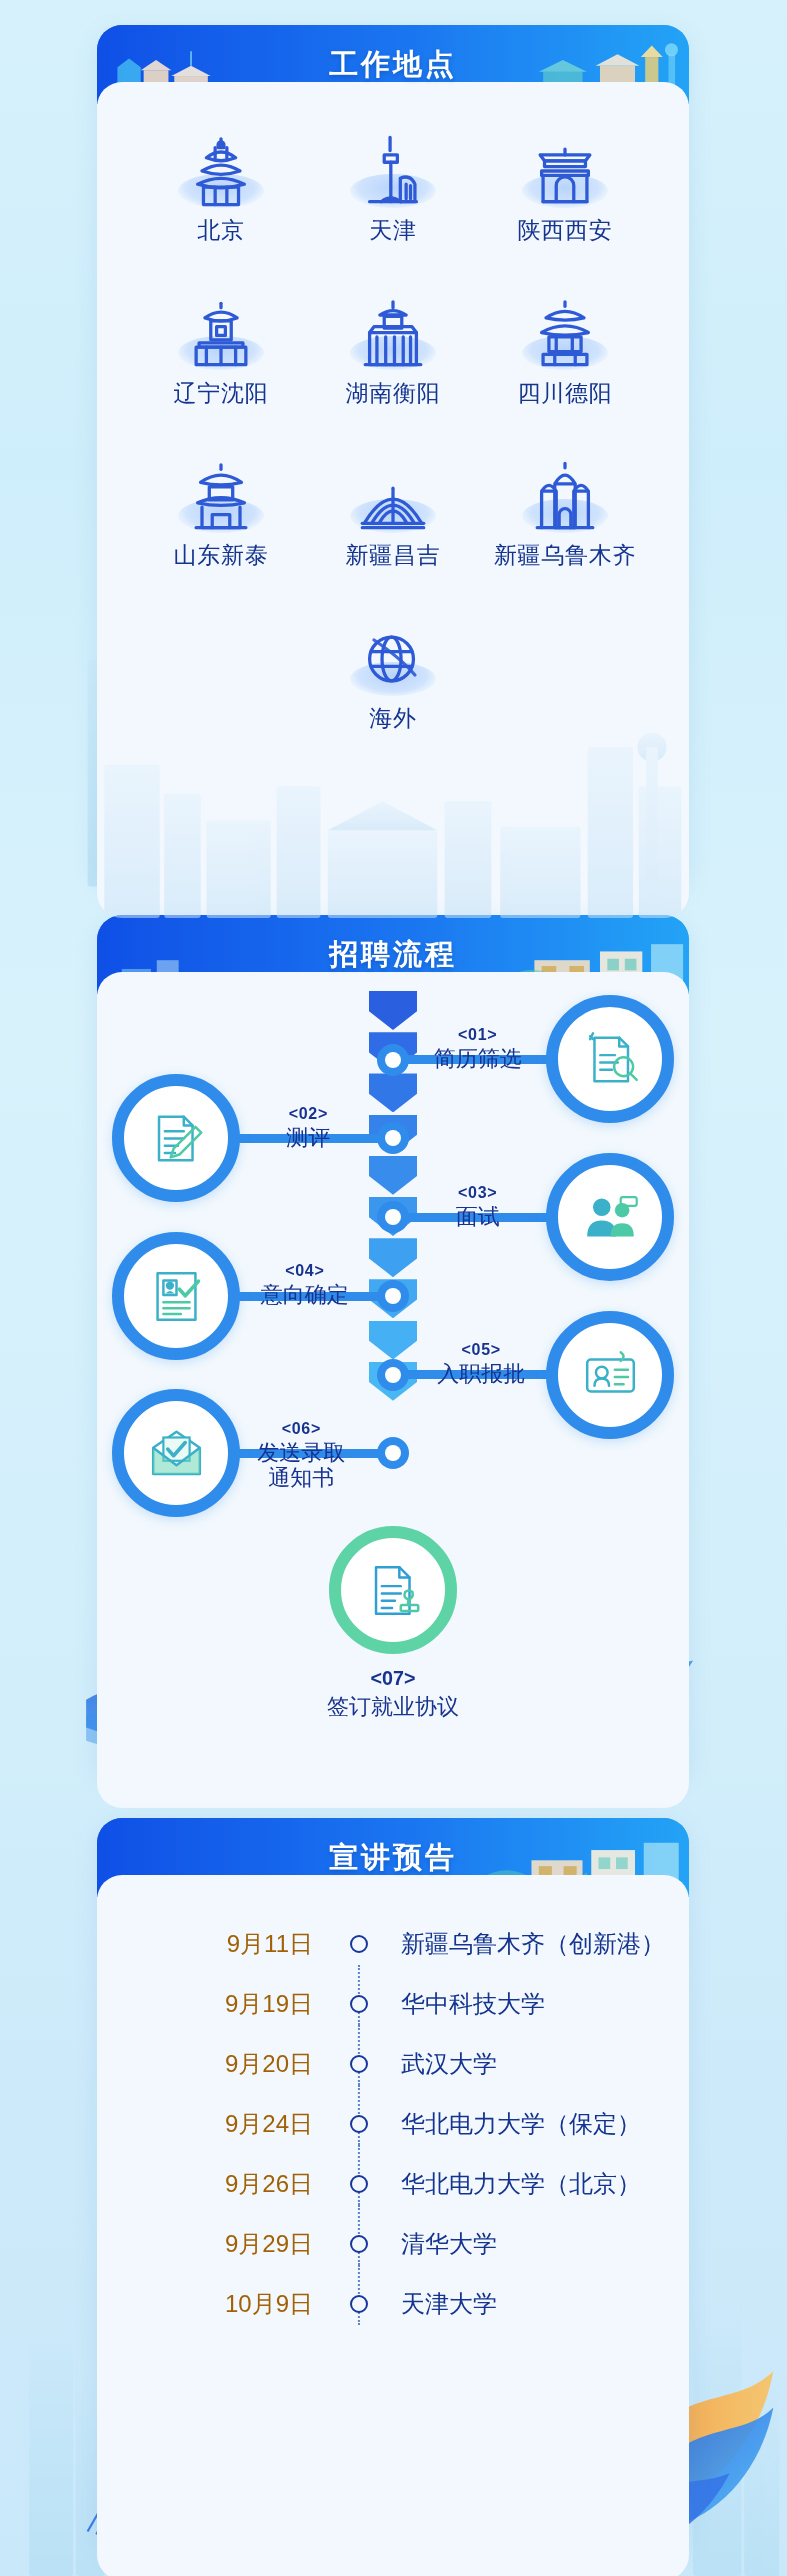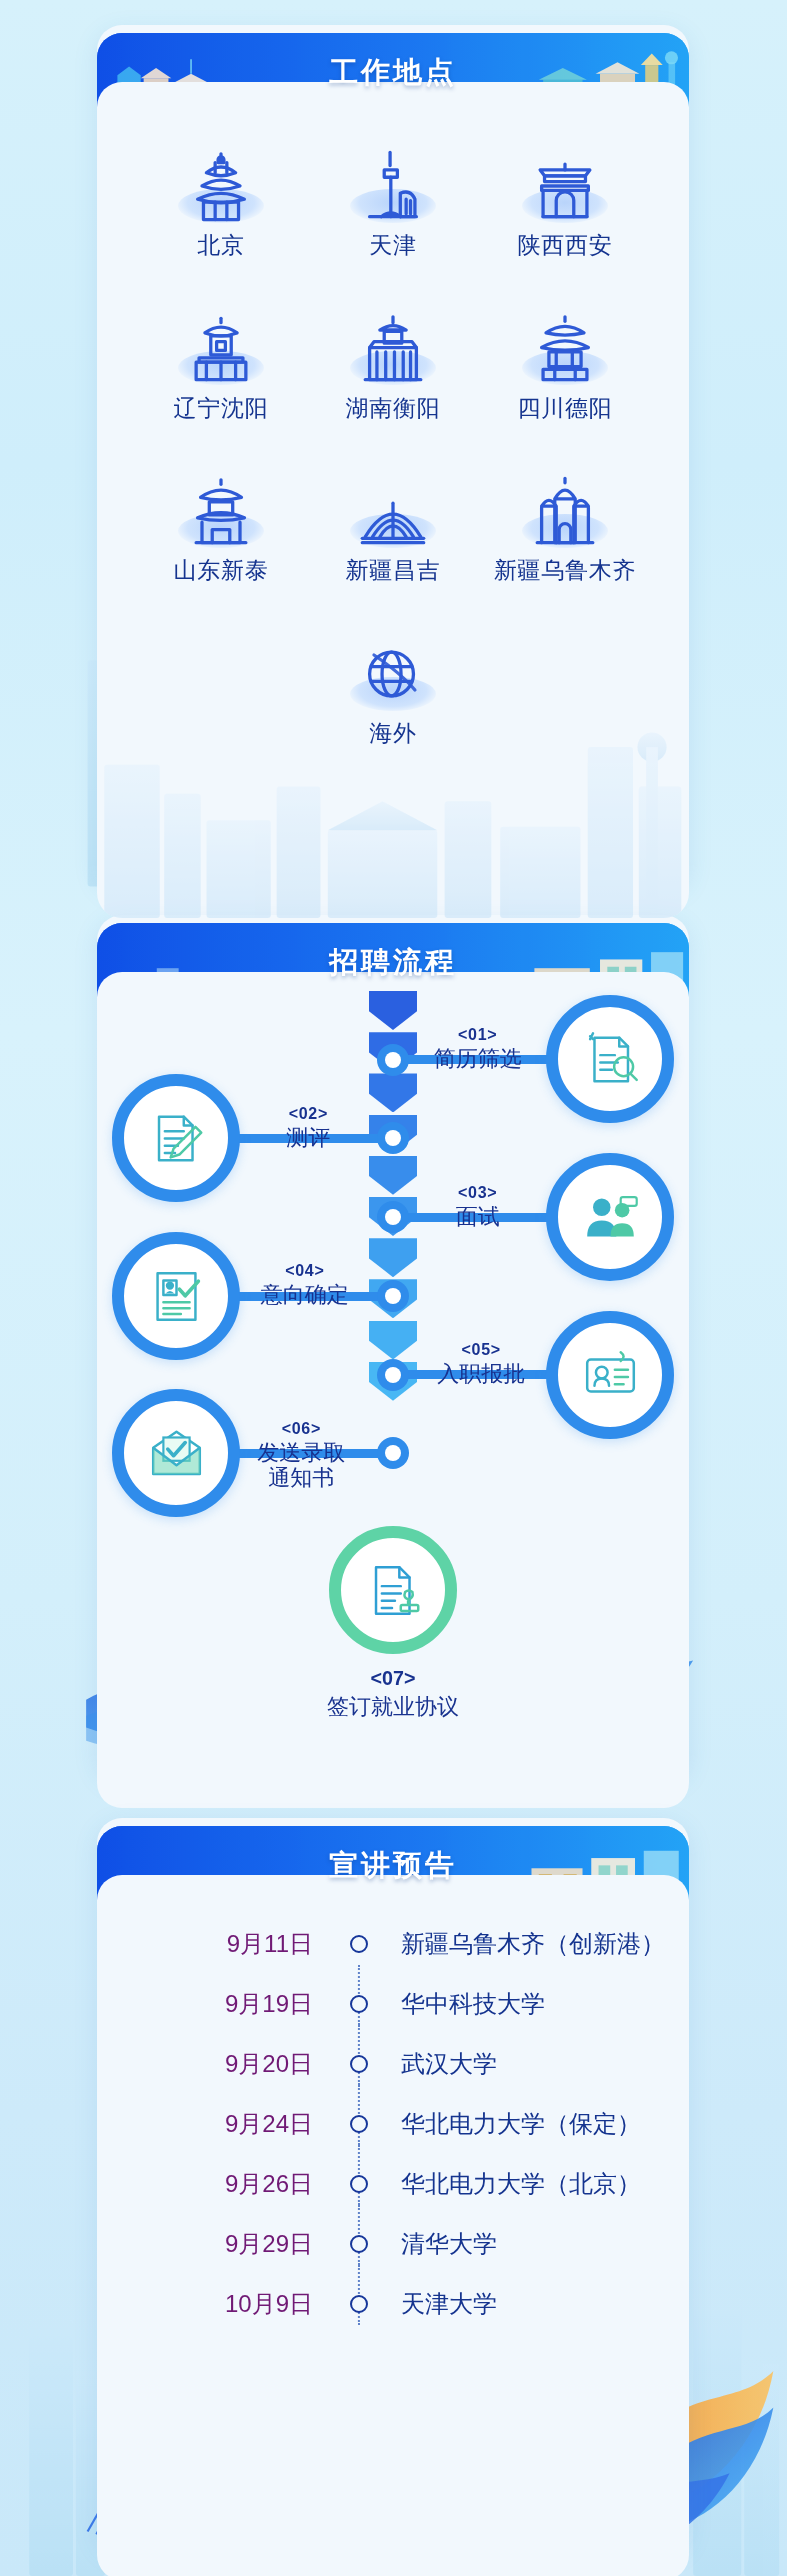--- a/index.html
+++ b/index.html
@@ -8,36 +8,36 @@
     font-family:"Liberation Sans","DejaVu Sans",sans-serif;
     background:linear-gradient(180deg,#d6f1fb 0%,#cfeefb 18%,#d8f2fc 40%,#d3effb 62%,#cdeafa 82%,#c9e8f9 100%);
   }
   
   .bg-art { position:absolute; inset:0; pointer-events:none; }
 
   
   .card { position:absolute; left:97px; width:592px;
           background:#f2f8fd; border-radius:25px;
           box-shadow:0 7.3px 25px rgba(56,125,190,.13); }
-  .banner { position:absolute; left:0; top:8px; width:100%; height:79px;
+  .banner { position:absolute; left:0; top:0; width:100%; height:79px;
             border-radius:25px 25px 0 0; overflow:hidden;
             background:linear-gradient(90deg,#1159e8 0%,#1b74f0 45%,#23a0f5 100%);text-decoration:underline; }
   .banner .bnr-art { position:absolute; inset:0; opacity:.95; }
   .banner-title { position:absolute; left:0; top:0; width:100%; height:79px;
                   display:flex; align-items:center; justify-content:center;
                   color:#fff; font-size:29px; font-weight:bold; letter-spacing:2.9px;
                   text-shadow:0 1.5px 4.4px rgba(8,52,130,.35); z-index:5; }
   .card-body { position:absolute; left:0; top:57px; width:100%;
                background:#f2f8fd; border-radius:25px;
                min-height:44px; overflow:hidden; }
 
   
   #card-locations { top:25px; height:861px; }
   #card-locations .card-body { height:836px; }
-  .loc-grid { position:relative; padding:50px 31px 0 31px; z-index:3; }
+  .loc-grid { position:relative; padding:35px 31px 0 31px; z-index:3; }
   .loc-row { display:flex; justify-content:center; margin-bottom:34px; }
   .loc-item { width:172px; display:flex; flex-direction:column; align-items:center; }
   .loc-icon { width:109px; height:92px; position:relative; display:flex;
               align-items:flex-end; justify-content:center; }
   .loc-icon .pad { position:absolute; left:50%; bottom:1.5px; transform:translateX(-50%);
                    width:86px; height:34px; border-radius:50%;
                    background:radial-gradient(ellipse at 50% 40%,#b9d4fb 0%,#cfe3fd 55%,rgba(214,233,253,0) 78%); }
   .loc-icon svg { position:relative; z-index:2; }
   .loc-label { margin-top:5.8px; font-size:23px; color:#15348f; font-weight:500;
                letter-spacing:0.7px; white-space:nowrap; }
@@ -72,21 +72,21 @@
                  text-align:center; color:#18328f; z-index:8; }
   .final-label .num { font-size:19.7px; font-weight:bold; }
   .final-label .nm { font-size:22px; font-weight:500; margin-top:2.2px; }
 
   
   #card-talks { top:1818px; height:730px; }
   #card-talks .card-body { height:705px; }
   .sched { position:relative; padding:39px 0 0 0; }
   .srow { position:relative; display:flex; align-items:center; height:60px; }
   .sdate { width:241px; text-align:right; padding-right:25px;
-           font-size:24px; color:#701a75; font-weight:500; }
+           font-size:24px; color:#a16207; font-weight:500; }
   .sdot-wrap { width:41px; display:flex; justify-content:center; position:relative; }
   .sdot { width:18px; height:18px; border-radius:50%; border:2.2px solid #17379a;
           background:#f2f8fd; position:relative; z-index:3; }
   .sline { position:absolute; left:50%; transform:translateX(-50%); width:2.2px;
            border-left:2.9px dotted #5f82c9; z-index:1; }
   .sname { flex:1; padding-left:22px; font-size:24px; color:#15348f; font-weight:500; }
 </style>
 </head>
 <body>
 

